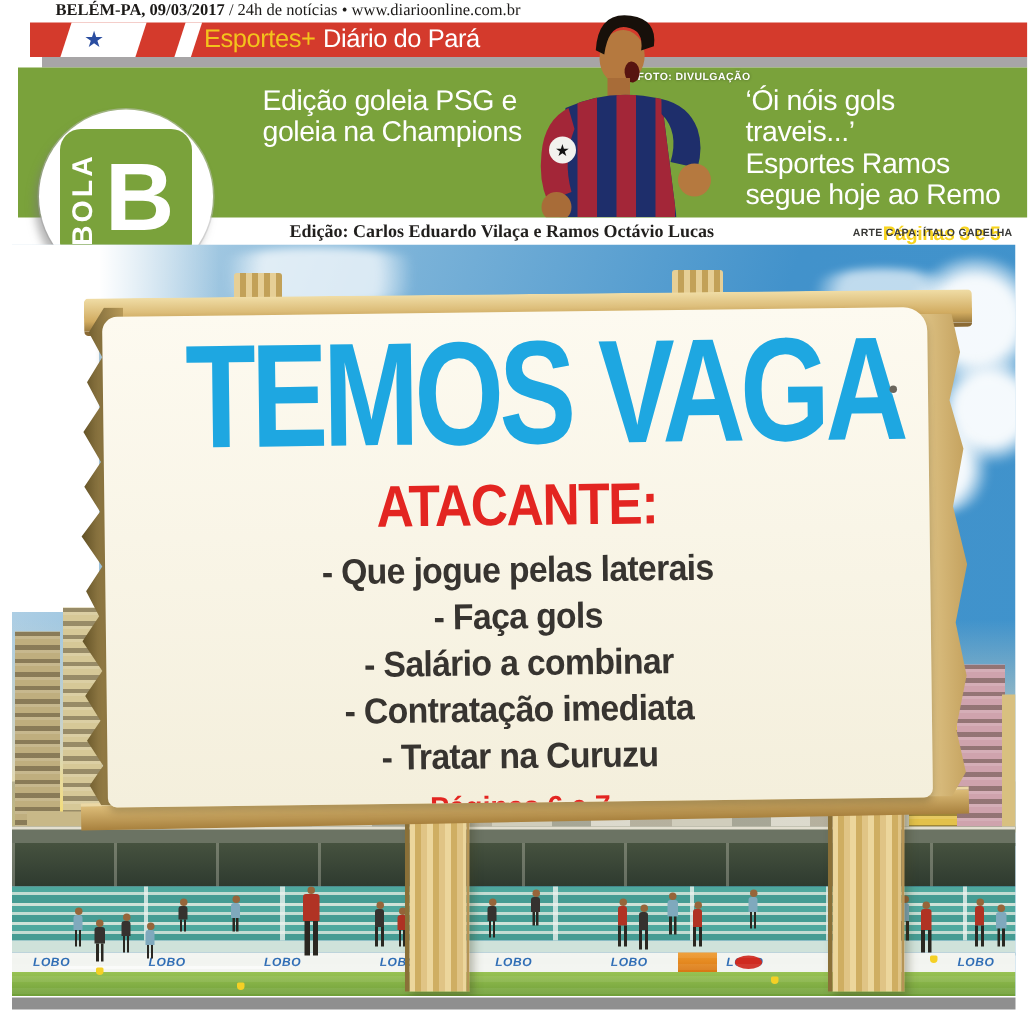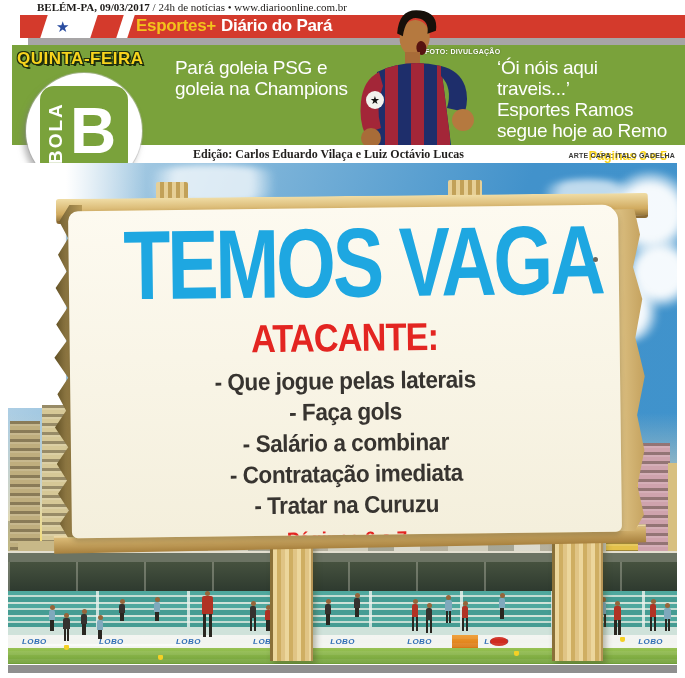--- a/index.html
+++ b/index.html
@@ -9,21 +9,21 @@
   .topbar{position:absolute;left:37px;top:1px;font-family:"Liberation Serif",serif;
           font-size:11px;color:#1c1a18;white-space:nowrap;}
   .topbar b{font-weight:700;}
   
   .red-banner{position:absolute;left:20px;top:15px;right:0;height:23px;background:#d43a2c;}
   .flag-band{position:absolute;left:24px;top:0;width:50px;height:23px;background:#fff;
              transform:skewX(-18deg);}
   .flag-slash{position:absolute;left:100px;top:0;width:11px;height:23px;background:#fff;
               transform:skewX(-18deg);}
   .flag-star{position:absolute;left:36px;top:2px;font-size:15px;color:#2a4da0;line-height:20px;}
-  .banner-text{position:absolute;left:116px;top:1px;font-size:17px;font-weight:700;
+  .banner-text{position:absolute;left:116px;top:1px;font-size:17px;font-weight:400;
                letter-spacing:-0.3px;white-space:nowrap;}
   .banner-text .sec{color:#f3c31c;}
   .banner-text .brand{color:#fff;margin-left:5px;}
   
   .gray-band{position:absolute;left:28px;top:38px;right:0;height:7px;background:#a7a5a6;}
   .green-band{position:absolute;left:12px;top:45px;right:0;height:100px;background:#7aa23b;}
   .day-badge{position:absolute;left:5px;top:4px;font-size:17px;font-weight:800;color:#f8d41d;
              letter-spacing:.5px;
              text-shadow:-1px -1px 0 #20300e,1px -1px 0 #20300e,-1px 1px 0 #20300e,
                          1px 1px 0 #20300e,2px 2px 0 #20300e;}
@@ -156,27 +156,26 @@
     <div class="flag-band"></div>
     <div class="flag-star">★</div>
     <div class="flag-slash"></div>
     <div class="banner-text">
       <span class="sec">Esportes+</span><span class="brand">Diário do Pará</span>
     </div>
   </div>
   <div class="gray-band"></div>
 
   <div class="green-band">
-    <div class="day-badge">QUINTA-FEIRA</div>
     <div class="hl-left">
-      <div>Pará goleia PSG e</div>
+      <div>Edição goleia PSG e</div>
       <div>goleia na Champions</div>
     </div>
     <div class="hl-right">
-      <div>‘Ói nóis aqui traveis...’</div>
+      <div>‘Ói nóis gols traveis...’</div>
       <div>Esportes Ramos</div>
       <div>segue hoje ao Remo</div>
       <div class="pref">Páginas 3 e 5</div>
     </div>
     <div class="foto-credit">FOTO: DIVULGAÇÃO</div>
   </div>
 
   <div class="bola-logo">
     <div class="bola-square">
       <div class="bola-b">B</div>
@@ -207,21 +206,21 @@
       <path d="M56,70 Q40,78 38,100 Q36,118 42,132 L58,126 Q52,104 60,84 Z" fill="#a32638"></path>
       <circle cx="48" cy="136" r="10" fill="#a86c38"></circle>
       <circle cx="52" cy="98" r="9" fill="#f2f2ee"></circle>
       <text x="52" y="102" font-size="11" text-anchor="middle" fill="#111">★</text>
 
       <path d="M118,64 Q136,68 142,84 Q146,96 142,110 L124,106 Q130,86 118,74 Z" fill="#1e2e6b"></path>
       <circle cx="140" cy="118" r="11" fill="#b5793f"></circle>
     </svg>
   </div>
 
-  <div class="edition-left">Edição: Carlos Eduardo Vilaça e Luiz Octávio Lucas</div>
+  <div class="edition-left">Edição: Carlos Eduardo Vilaça e Ramos Octávio Lucas</div>
   <div class="edition-right">ARTE CAPA: ÍTALO GADELHA</div>
 
   <div class="photo">
     <div class="sky"></div>
     <div class="sky-horizon"></div>
     <div class="cloud" style="left:596px;top:8px;width:92px;height:84px;"></div>
     <div class="cloud" style="left:616px;top:74px;width:72px;height:72px;"></div>
     <div class="cloud" style="left:572px;top:118px;width:84px;height:62px;"></div>
     <div class="cloud" style="left:520px;top:16px;width:120px;height:46px;opacity:.7;"></div>
     <div class="cloud" style="left:120px;top:2px;width:170px;height:38px;opacity:.75;"></div>

